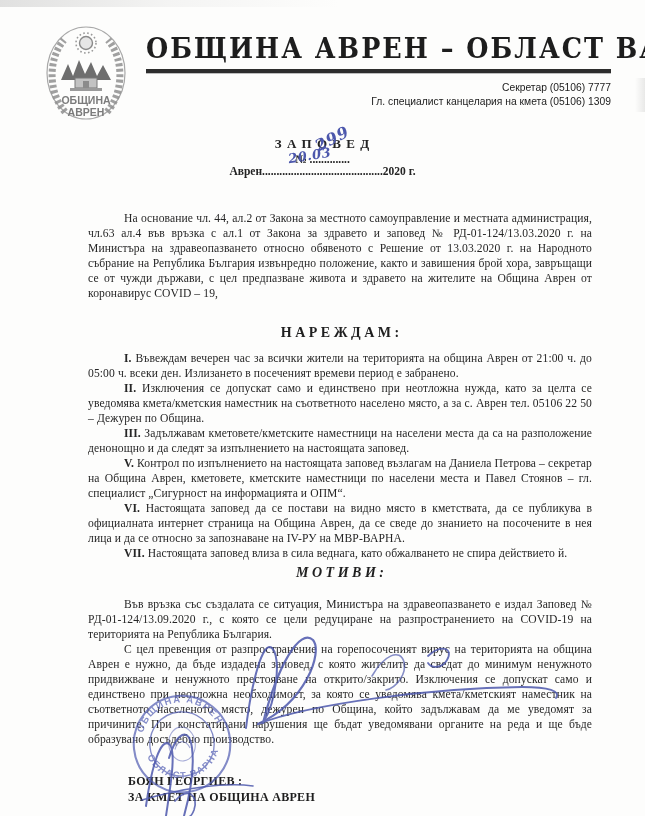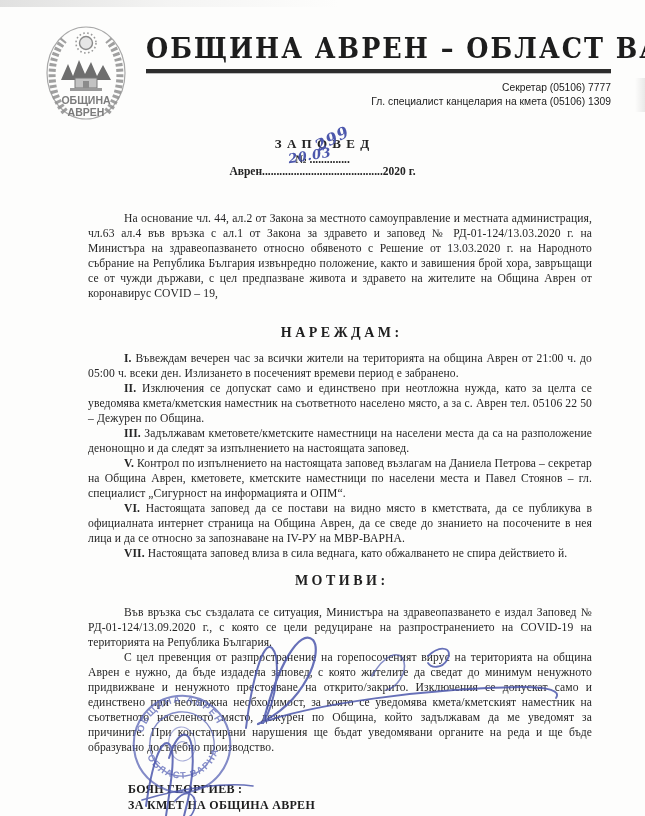--- a/index.html
+++ b/index.html
@@ -39,21 +39,21 @@
   .hand-num{left:314px;top:129px;font-size:16px;letter-spacing:1px;transform:rotate(-27deg);}
   .hand-date{left:288px;top:148px;font-size:13px;letter-spacing:.5px;transform:rotate(-9deg);}
 
   
   .content{padding:0 53px 0 88px;}
   .para{margin:0;font-size:11.6px;line-height:15px;text-align:justify;text-indent:36px;
     letter-spacing:.1px;color:#262626;}
   .preamble{margin-top:34px;}
   .center-head{text-align:center;font-weight:bold;font-size:14px;color:#1f1f1f;}
   .head-narezhdam{margin:24px 0 10px 0;}
-  .head-motivi{margin:12px 0 16px 0;}
+  .head-motivi{margin:4px 0 16px 0;font-style:italic;}
   .rn{font-weight:bold;}
 
   
   .sign-block{margin-top:26px;position:relative;z-index:2;}
   .sign-name{font-size:12px;font-weight:bold;line-height:16px;letter-spacing:.3px;color:#1e1e1e;margin-left:40px;}
 
   
   .stamp{position:absolute;left:130px;top:692px;width:104px;height:104px;z-index:5;
     transform:rotate(-6deg);opacity:.72;}
   .stamp-txt{font-family:"Liberation Sans", sans-serif;font-weight:bold;

